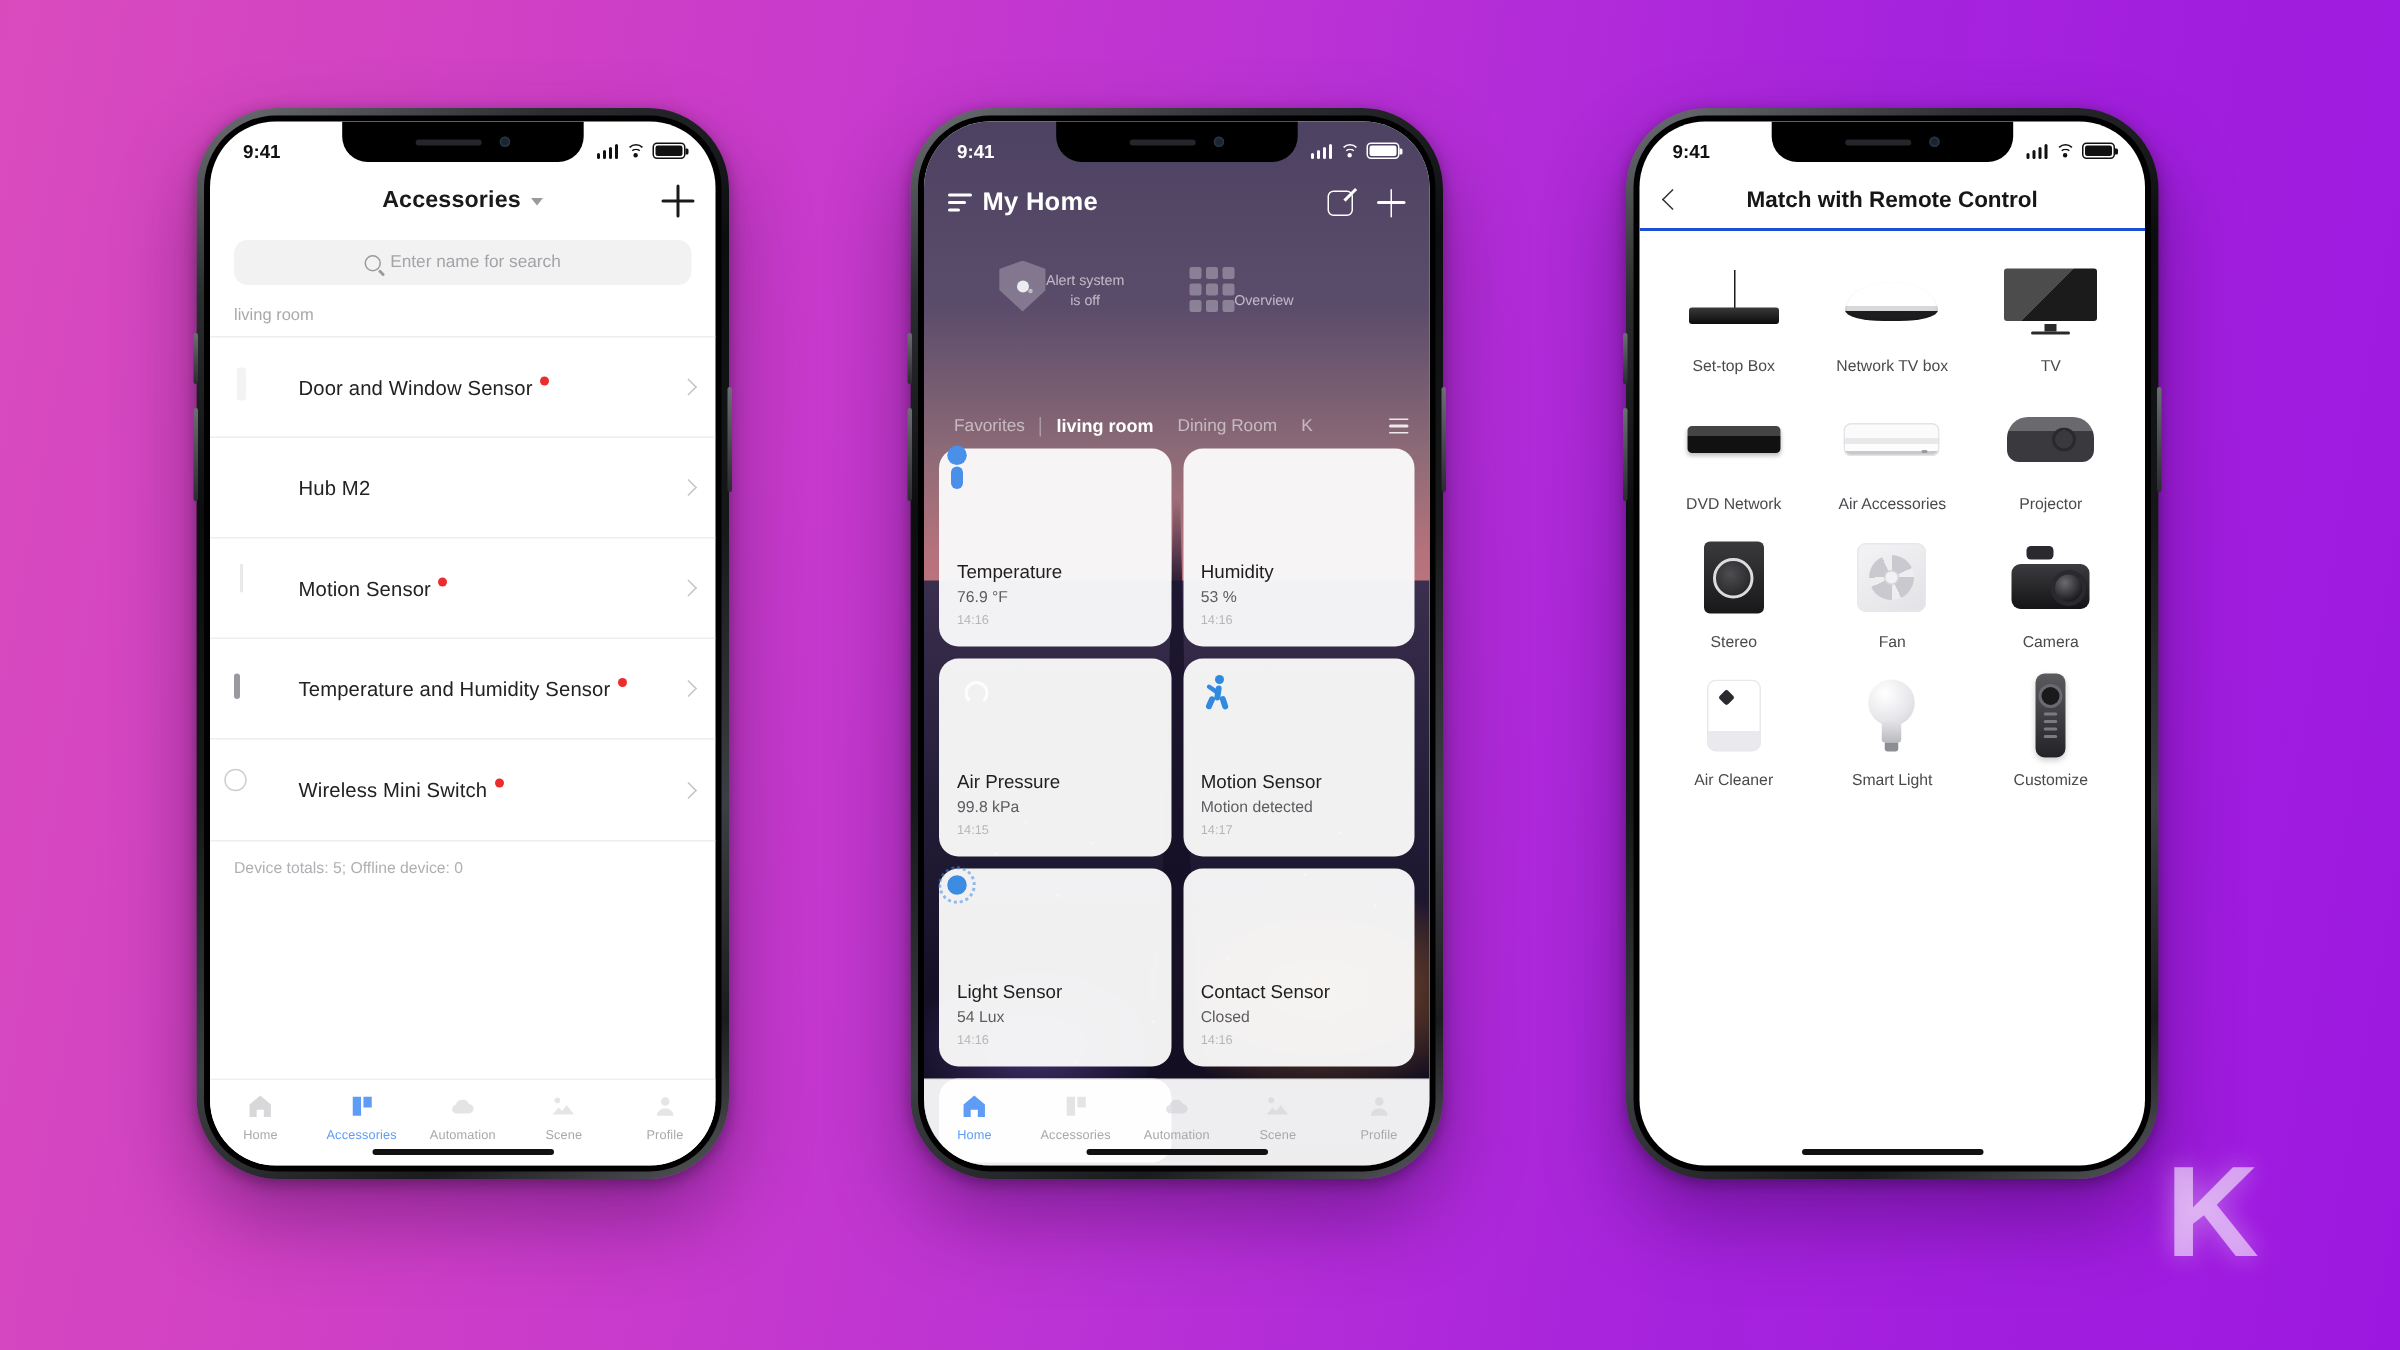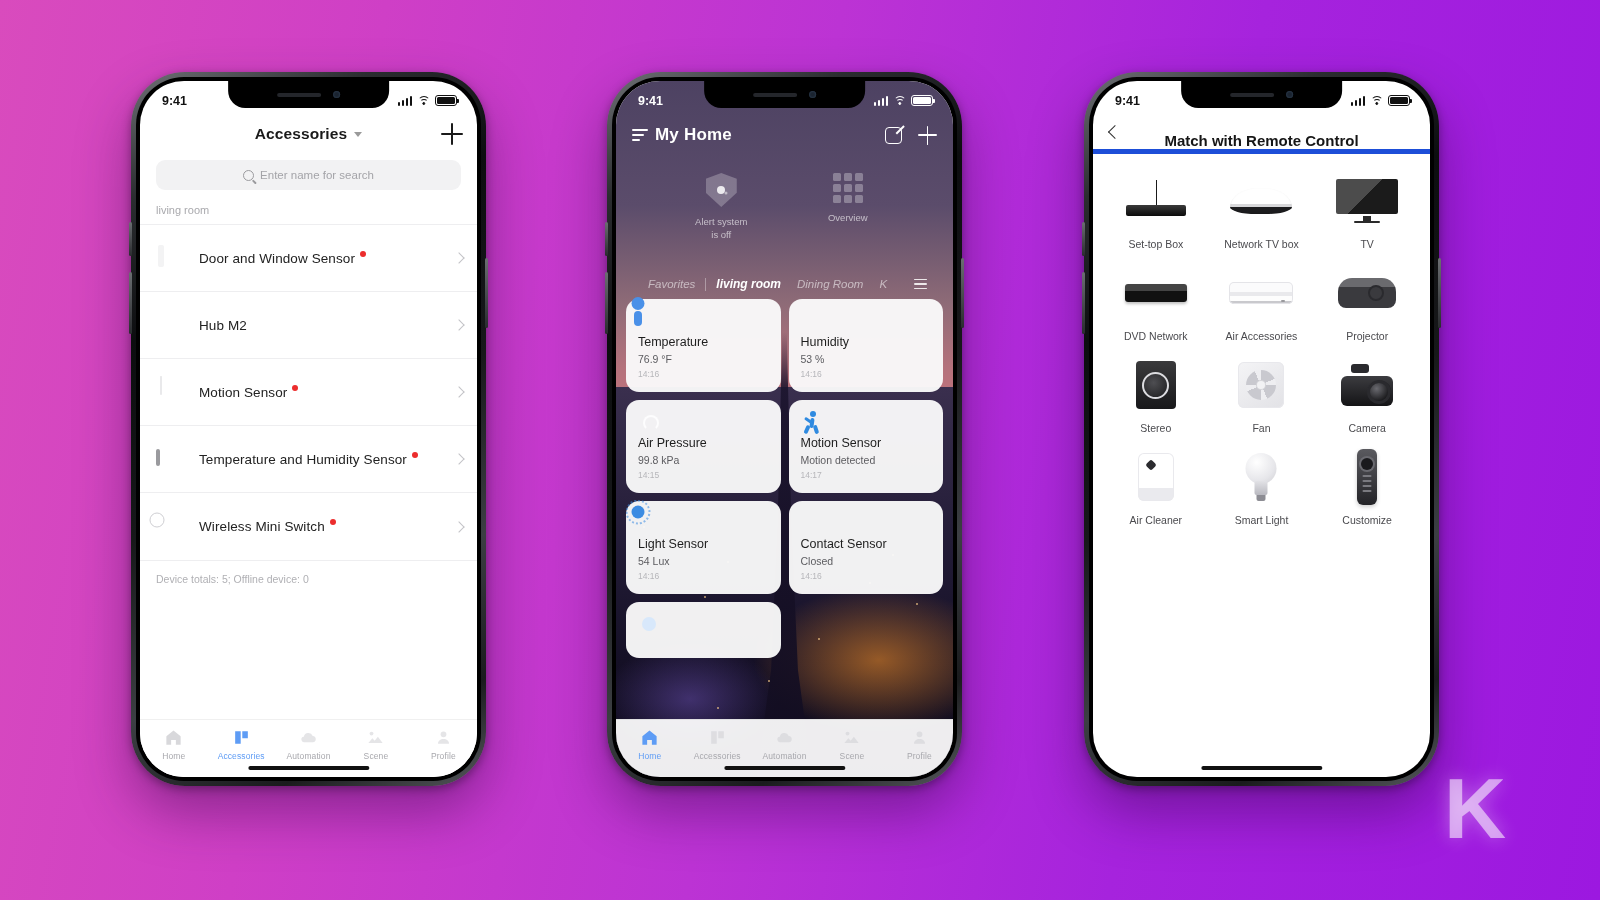--- a/index.html
+++ b/index.html
@@ -182,46 +182,46 @@
   .edit-ic::after { content:""; position:absolute; right:-3px; top:-3px; width:11px; height:1.8px;
     background:#fff; transform: rotate(-45deg); transform-origin: right center; }
   .plus-w { width: 19px; height: 19px; position: relative; }
   .plus-w::before,.plus-w::after{content:"";position:absolute;background:#fff;border-radius:1px;}
   .plus-w::before{left:0;top:8.6px;width:19px;height:1.8px;}
   .plus-w::after{top:0;left:8.6px;height:19px;width:1.8px;}
   .p2-shortcuts {
     position: absolute; top: 92px; left: 0; right: 0; z-index: 10;
     display: flex; justify-content: space-around; padding: 0 42px;
   }
-  .sc { display: flex; flex-direction: column; align-items: center; width: 110px; }
+  .sc { display: flex; flex-direction: row; align-items: flex-end; width: 110px; }
   .sc-lb { margin-top: 9px; font-size: 9.5px; color: rgba(255,255,255,0.62); text-align: center; line-height: 1.35; }
   .shield { width: 31px; height: 34px; background: rgba(255,255,255,0.25);
     clip-path: polygon(50% 0, 100% 17%, 100% 58%, 50% 100%, 0 58%, 0 17%);
     display:flex; align-items:center; justify-content:center; }
   .shield i { width: 8px; height: 8px; border-radius: 50%; background: rgba(255,255,255,0.85);
     box-shadow: 5px 3px 0 -2.5px rgba(255,255,255,0.5); }
   .grid9 { width: 30px; display: grid; grid-template-columns: repeat(3,1fr); gap: 3px; }
   .grid9 i { width: 8px; height: 8px; background: rgba(255,255,255,0.30); border-radius: 1.5px; display:block; }
   .rooms {
     position: absolute; top: 190px; left: 0; right: 0; z-index: 10; height: 26px;
-    display: flex; align-items: center; padding: 0 24px; gap: 0; font-style: italic;
+    display: flex; align-items: center; padding: 0 12px; gap: 0;
   }
   .room { font-size: 11.5px; color: rgba(255,255,255,0.55); white-space: nowrap; padding: 0 8px; }
   .room.active { color: #fff; font-weight: 700; font-size: 12px; }
   .room-div { width: 1px; height: 13px; background: rgba(255,255,255,0.35); margin: 0 2px; }
   .rooms-menu { margin-left: auto; width: 15px; display:flex; flex-direction:column; gap:3px; padding-right: 2px;}
   .rooms-menu i { height: 1.6px; background: rgba(255,255,255,.85); display:block; border-radius:1px;}
   .cards {
     position: absolute; top: 218px; left: 0; right: 0; bottom: 0; z-index: 10;
     display: grid; grid-template-columns: 1fr 1fr; gap: 8px; padding: 0 10px;
     align-content: start;
   }
   .card {
     background: rgba(250,250,250,0.96); border-radius: 13px; padding: 11px 12px 13px;
-    height: 93px; display: flex; flex-direction: column;
+    height: 132px; display: flex; flex-direction: column;
   }
   .card-ic { width: 23px; height: 23px; margin-bottom: auto; }
   .card-t { font-size: 12.5px; color: #1e1e1e; font-weight: 500; margin-bottom: 4px; }
   .card-v { font-size: 10.5px; color: #5c5c60; margin-bottom: 4px; }
   .card-tm { font-size: 8.5px; color: #b6b6ba; }
   .card.half { height: 56px; overflow: hidden; }
 
   .ic-thermo { position: relative; width: 100%; height: 100%; }
   .ic-thermo::before { content:""; position:absolute; left:50%; transform:translateX(-50%); top:1px;
     width:8px; height:15px; background:#4a90e8; border-radius:4px; }
@@ -245,21 +245,21 @@
   .ic-sun::after{content:"";position:absolute;left:50%;top:50%;transform:translate(-50%,-50%);
     width:21px;height:21px;border-radius:50%;border:2px dotted rgba(60,140,226,.55);}
   .ic-contact { width:15px;height:21px;margin-left:3px;background:linear-gradient(100deg,#cfe2fa 0 38%,#4d93e6 38% 100%);border-radius:2px 4px 4px 2px; }
   .ic-circle-card { width:22px;height:22px;border-radius:4px;background:#3c8ce2;position:relative;}
   .ic-circle-card::after{content:"";position:absolute;left:4px;top:4px;width:14px;height:14px;border-radius:50%;background:#d8e8fb;}
 
   
   #phone3 { left: 1084px; top: 72px; width: 355px; height: 714px; }
   .p3-head {
     position: relative; margin-top: 33px; height: 40px; display: flex;
-    align-items: flex-end; justify-content: center; border-bottom: 5px solid #1d4ed8;
+    align-items: center; justify-content: center; border-bottom: 2px solid #1d4ed8;
   }
   .back-chev { position: absolute; left: 17px; top: 50%; width: 10px; height: 10px;
     border-left: 1.8px solid #303030; border-bottom: 1.8px solid #303030;
     transform: translateY(-50%) rotate(45deg); }
   .p3-title { font-size: 15px; font-weight: 700; color: #161616; }
   .devgrid {
     padding: 16px 10px 0; display: grid; grid-template-columns: repeat(3,1fr);
     row-gap: 12px;
   }
   .gitem { display: flex; flex-direction: column; align-items: center; }

